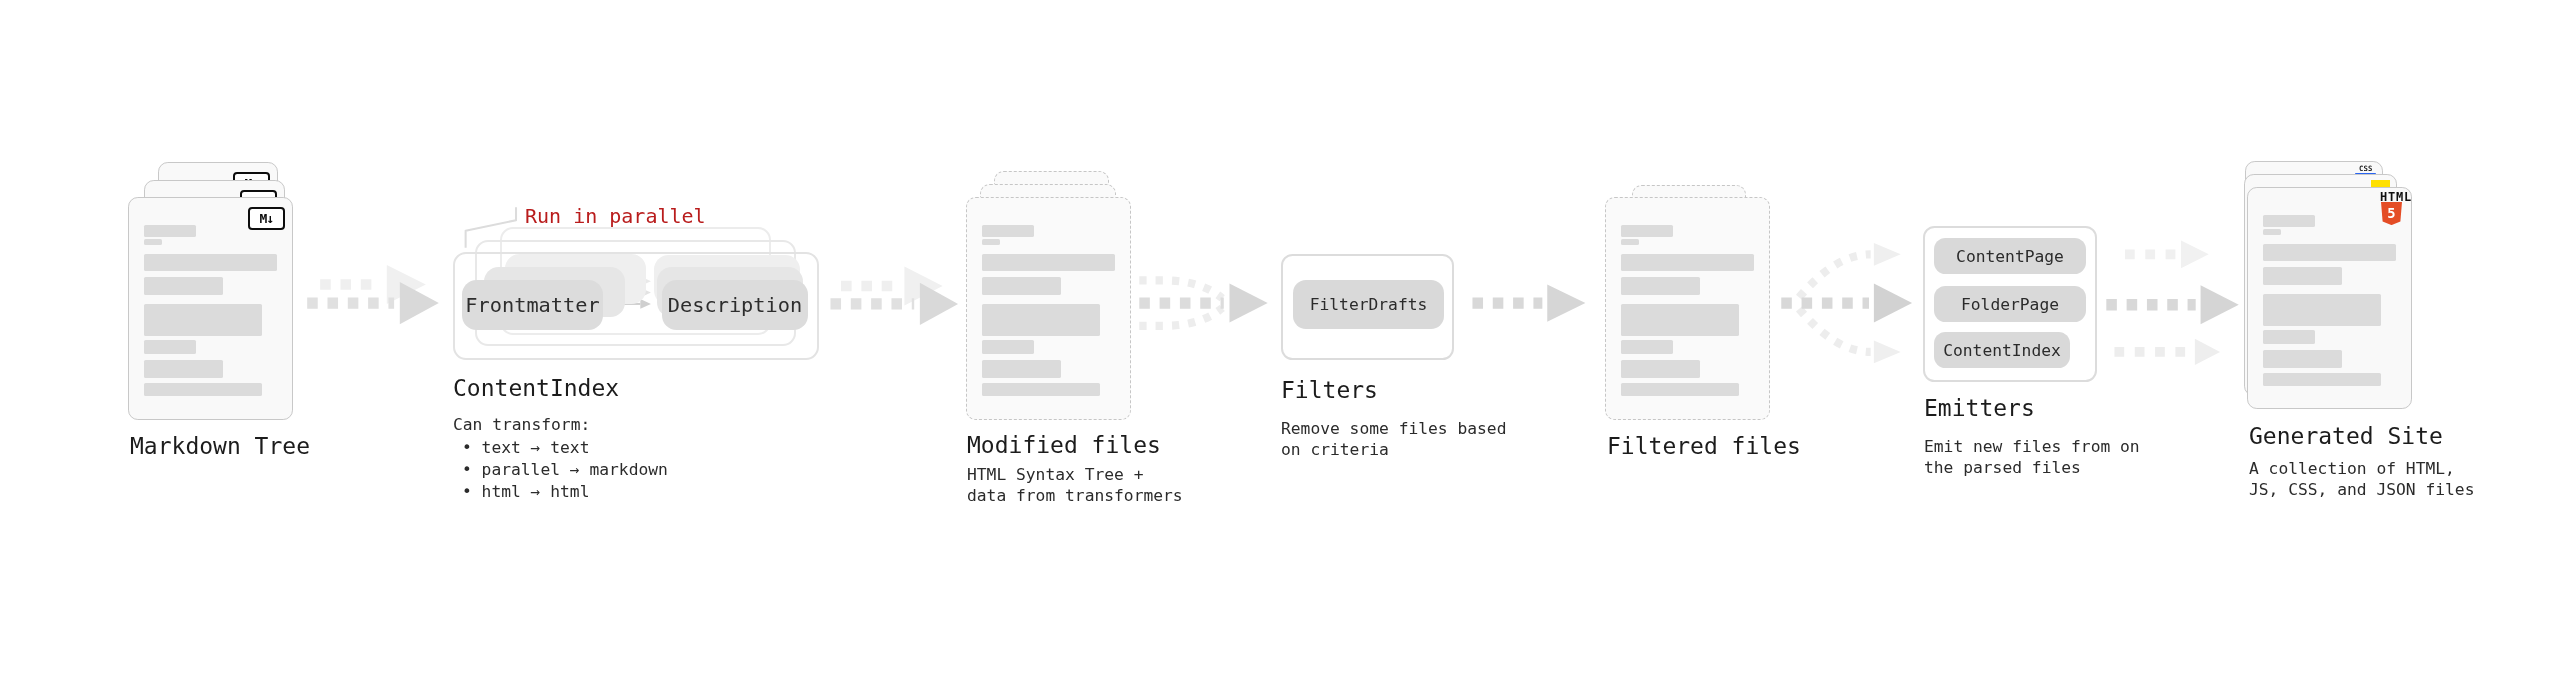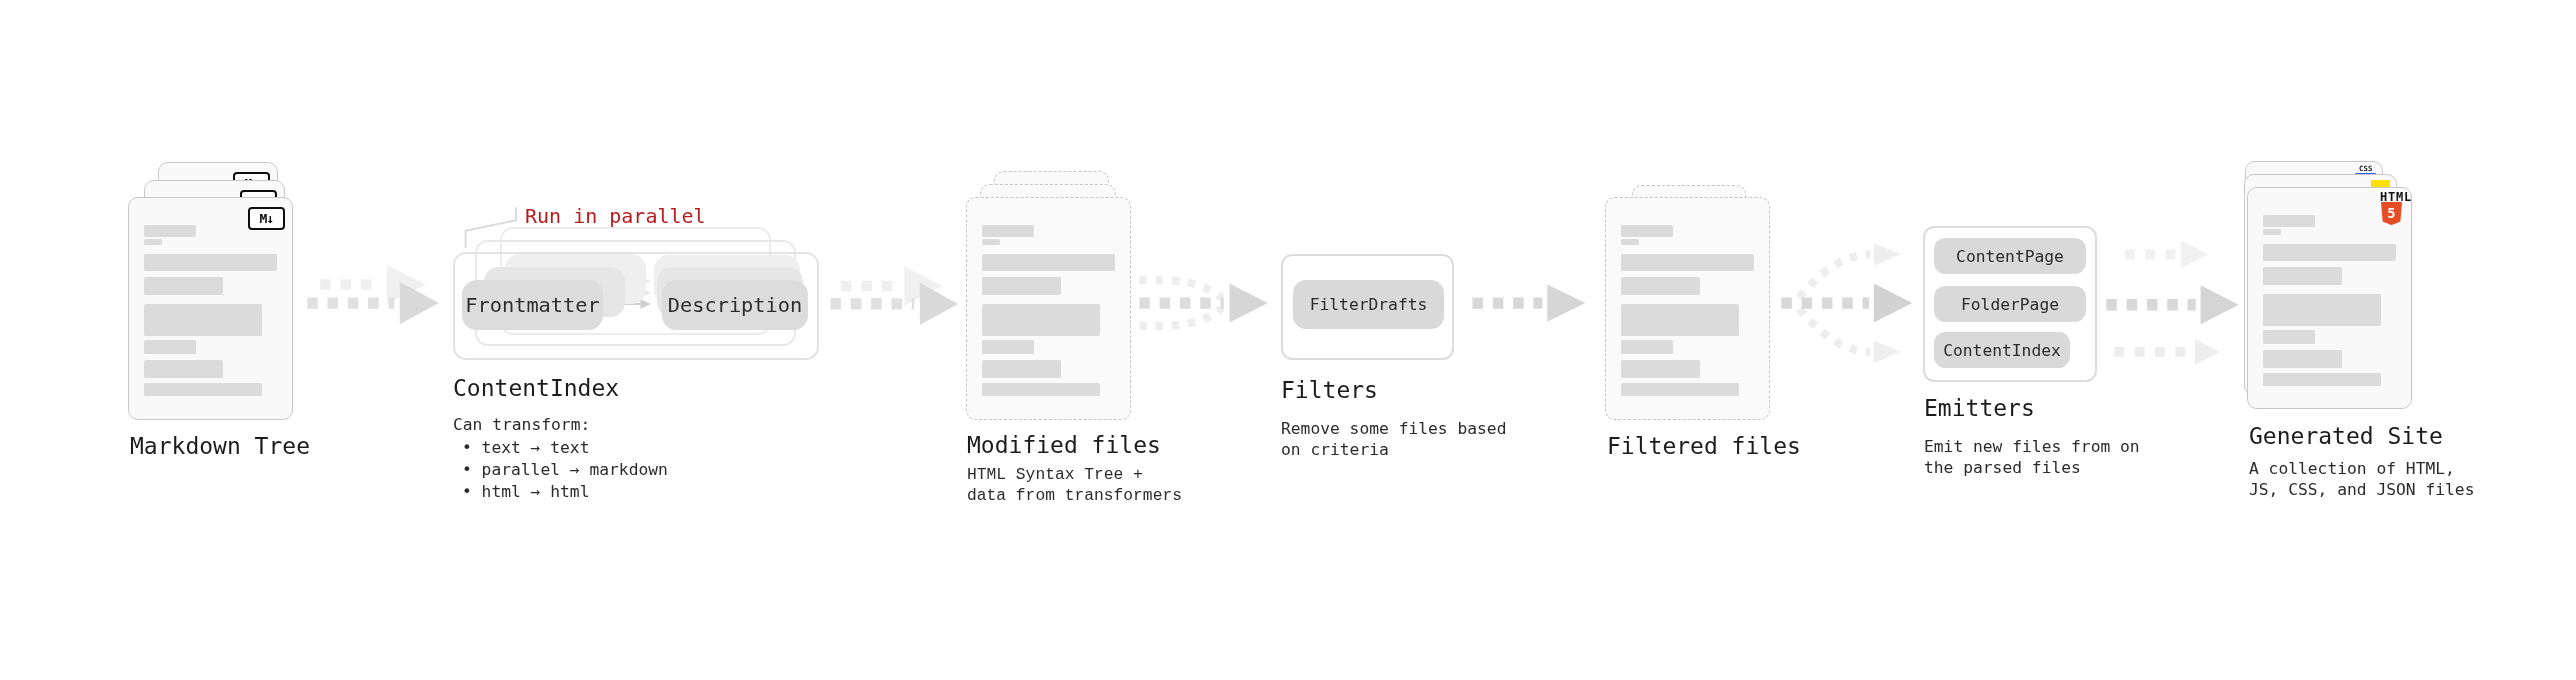--- a/index.html
+++ b/index.html
@@ -152,21 +152,21 @@
           <div style="position: absolute; left: 14.6px; top: 41px; width: 18px; height: 5.7px; background: rgb(219, 219, 219); border-radius: 1.6px;"></div>
           <div style="position: absolute; left: 14.6px; top: 56px; width: 133px; height: 17px; background: rgb(219, 219, 219); border-radius: 1.6px;"></div>
           <div style="position: absolute; left: 14.6px; top: 79px; width: 79px; height: 18px; background: rgb(219, 219, 219); border-radius: 1.6px;"></div>
           <div style="position: absolute; left: 14.6px; top: 106px; width: 118px; height: 32px; background: rgb(219, 219, 219); border-radius: 1.6px;"></div>
           <div style="position: absolute; left: 14.6px; top: 142px; width: 52px; height: 14px; background: rgb(219, 219, 219); border-radius: 1.6px;"></div>
           <div style="position: absolute; left: 14.6px; top: 162px; width: 79px; height: 18px; background: rgb(219, 219, 219); border-radius: 1.6px;"></div>
           <div style="position: absolute; left: 14.6px; top: 185px; width: 118px; height: 13px; background: rgb(219, 219, 219); border-radius: 1.6px;"></div>
         </div>
     </div>
     <div class="title" style="left:967px;top:432px;">Modified files</div>
-    <div class="subtitle" style="left:967px;top:464px;font-family:Liberation Mono, monospace;">HTML Syntax Tree +
+    <div class="subtitle" style="left:967px;top:464px;">HTML Syntax Tree +
 data from transformers</div>
   </div>
 
   <div>
     <div class="obox" style="left:1281px;top:254px;width:173px;height:106px;"></div>
     <div class="pill pill-sm" style="left:1293px;top:280px;width:151px;height:49px;border-radius:13px;">FilterDrafts</div>
     <div class="title" style="left:1281px;top:377px;">Filters</div>
     <div class="subtitle" style="left:1281px;top:418px;">Remove some files based
 on criteria</div>
   </div>

